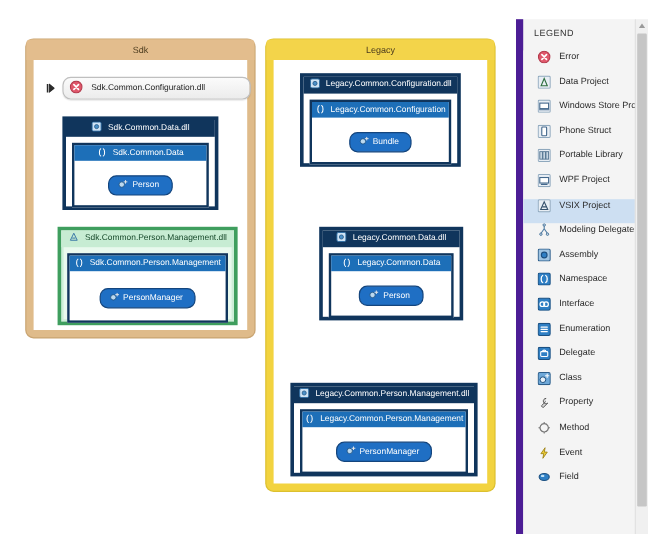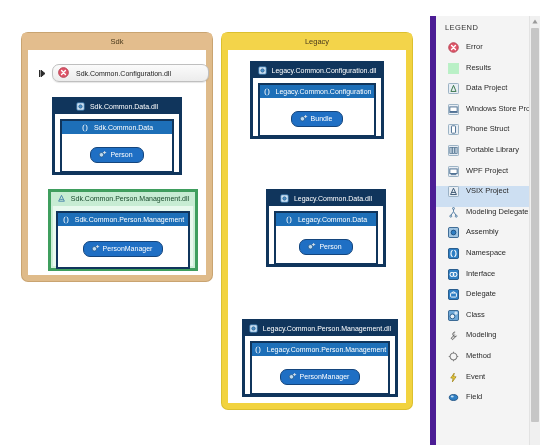--- a/index.html
+++ b/index.html
@@ -331,28 +331,20 @@
             <svg width="11" height="11" viewBox="0 0 12 12">
               <circle cx="6" cy="6" r="5.2" fill="#e0576b" stroke="#b33a4c" stroke-width="1"></circle>
               <path d="M3.9,3.9 L8.1,8.1 M8.1,3.9 L3.9,8.1" stroke="#fff" stroke-width="1.5" stroke-linecap="round"></path>
             </svg>
           </span>
           <span class="lname">Error</span>
         </div>
         <div class="legend-row">
           <span class="swatch">
             <svg width="11" height="11" viewBox="0 0 12 12">
-              <rect x="0.5" y="0.5" width="11" height="11" fill="#b9f0c6" stroke="#b9f0c6"></rect>
-            </svg>
-          </span>
-          <span class="lname">Results</span>
-        </div>
-        <div class="legend-row">
-          <span class="swatch">
-            <svg width="11" height="11" viewBox="0 0 12 12">
               <rect x="0.5" y="0.5" width="11" height="11" rx="1" fill="#e8eef4" stroke="#8fa8bd" stroke-width="1"></rect>
               <path d="M3.2,9.2 L6,2.6 L8.8,9.2 Z" fill="none" stroke="#2e6f3f" stroke-width="1"></path>
             </svg>
           </span>
           <span class="lname">Data Project</span>
         </div>
         <div class="legend-row">
           <span class="swatch">
             <svg width="11" height="11" viewBox="0 0 12 12">
               <rect x="0.5" y="0.5" width="11" height="11" rx="1" fill="#e8eef4" stroke="#8fa8bd" stroke-width="1"></rect>
@@ -438,20 +430,29 @@
               <circle cx="4.3" cy="6" r="2.1" fill="none" stroke="#fff" stroke-width="1.1"></circle>
               <circle cx="7.7" cy="6" r="2.1" fill="none" stroke="#fff" stroke-width="1.1"></circle>
             </svg>
           </span>
           <span class="lname">Interface</span>
         </div>
         <div class="legend-row">
           <span class="swatch">
             <svg width="11" height="11" viewBox="0 0 12 12">
               <rect x="0.5" y="0.5" width="11" height="11" rx="1.5" fill="#2f7fc4" stroke="#1b5183" stroke-width="1"></rect>
+              <path d="M3.2,4 L8.8,4 M3.2,6 L8.8,6 M3.2,8 L8.8,8" stroke="#fff" stroke-width="1.1" stroke-linecap="round"></path>
+            </svg>
+          </span>
+          <span class="lname">Enumeration</span>
+        </div>
+        <div class="legend-row">
+          <span class="swatch">
+            <svg width="11" height="11" viewBox="0 0 12 12">
+              <rect x="0.5" y="0.5" width="11" height="11" rx="1.5" fill="#2f7fc4" stroke="#1b5183" stroke-width="1"></rect>
               <rect x="2.8" y="4.4" width="6.4" height="4.4" rx="0.8" fill="none" stroke="#fff" stroke-width="1"></rect>
               <path d="M4.4,4.4 C4.4,2.6 7.6,2.6 7.6,4.4" fill="none" stroke="#fff" stroke-width="1"></path>
             </svg>
           </span>
           <span class="lname">Delegate</span>
         </div>
         <div class="legend-row">
           <span class="swatch">
             <svg width="11" height="11" viewBox="0 0 12 12">
               <rect x="0.5" y="0.5" width="11" height="11" rx="1.5" fill="#6ea8d8" stroke="#2c5d8a" stroke-width="1"></rect>
@@ -460,21 +461,21 @@
             </svg>
           </span>
           <span class="lname">Class</span>
         </div>
         <div class="legend-row">
           <span class="swatch">
             <svg width="11" height="11" viewBox="0 0 12 12">
               <path d="M7.8,2.2 a2.4,2.4 0 1,0 1.4,4.2 L5,10.6 L3.4,9 L7.4,5" fill="#d5d5d5" stroke="#555" stroke-width=".9" stroke-linejoin="round"></path>
             </svg>
           </span>
-          <span class="lname">Modeling</span>
+          <span class="lname">Property</span>
         </div>
         <div class="legend-row">
           <span class="swatch">
             <svg width="11" height="11" viewBox="0 0 12 12">
               <path d="M6,2.2 a3.8,3.8 0 1,0 0.01,0 Z" fill="none" stroke="#777" stroke-width="1.1"></path>
               <path d="M6,2.2 L6,0.8 M6,9.8 L6,11.2 M2.2,6 L0.8,6 M9.8,6 L11.2,6" stroke="#777" stroke-width="1"></path>
             </svg>
           </span>
           <span class="lname">Method</span>
         </div>

